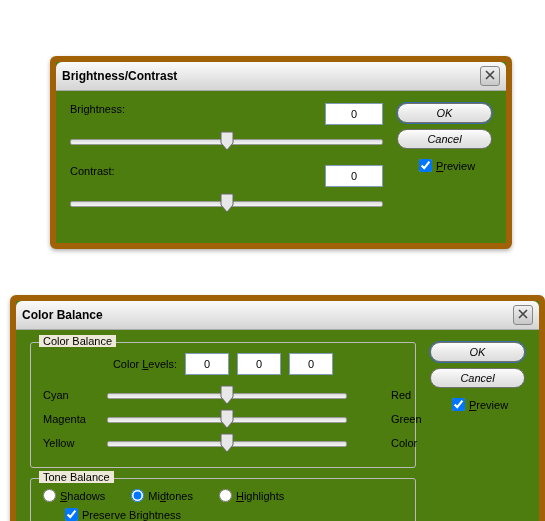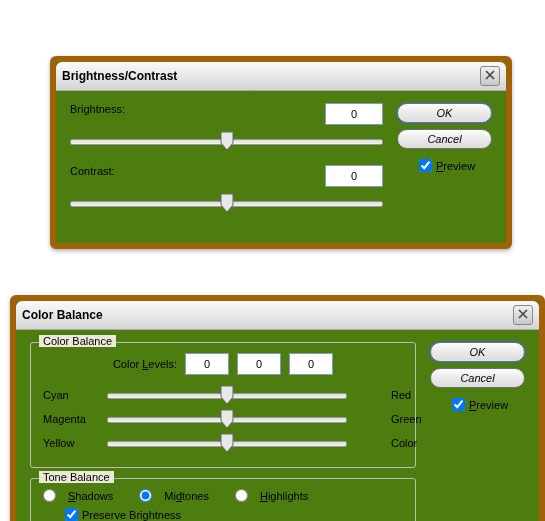--- a/index.html
+++ b/index.html
@@ -141,21 +141,21 @@
 .color-slider-row .slider-track { margin: 0; }
 .radio-row {
   display: flex;
   align-items: center;
   gap: 26px;
   margin-bottom: 6px;
 }
 .radio-item {
   display: flex;
   align-items: flex-end;
-  gap: 12px;
+  gap: 4px;
 }
 input[type=radio] { width: 13px; height: 13px; margin: 0; }
 .underline-key { text-decoration: underline; }
 </style>
 </head>
 <body>
 
 <div class="dialog" style="width:450px; margin-left:40px;">
   <div class="titlebar">
     <span>Brightness/Contrast</span>

